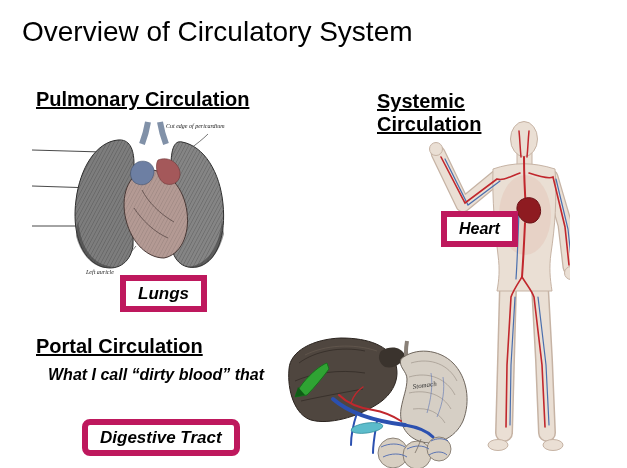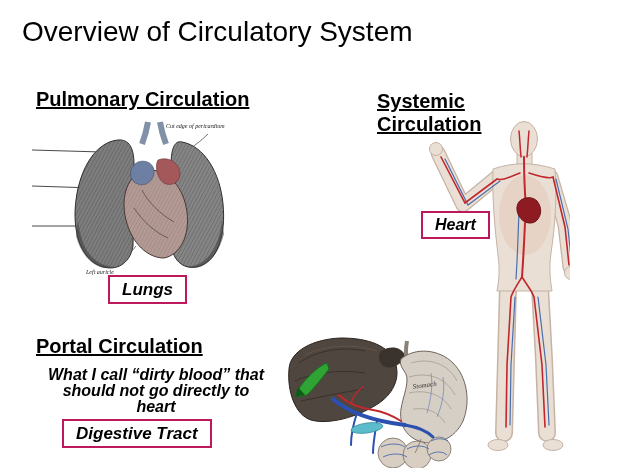--- a/index.html
+++ b/index.html
@@ -12,48 +12,48 @@
   .title { position: absolute; left: 22px; top: 16px; margin: 0; font-size: 28px; font-weight: 400; }
   .heading { position: absolute; margin: 0; font-size: 20px; font-weight: 700; text-decoration: underline; }
   .h-pulmonary { left: 36px; top: 88px; }
   .h-systemic  { left: 377px; top: 90px; }
   .h-portal    { left: 36px; top: 335px; }
   .note {
     position: absolute; left: 44px; top: 367px; width: 224px; text-align: center;
     font-style: italic; font-weight: 600; font-size: 16px; line-height: 16px;
   }
   .label-box {
-    position: absolute; z-index: 3; background: #ffffff; border: 2px solid #be185d;
+    position: absolute; z-index: 3; background: #ffffff; border: 6px solid #be185d;
     padding: 2px 12px; font-weight: 700; font-style: italic; font-size: 17px; line-height: 1.25;
     white-space: nowrap;
+    margin-left: 20px;
   }
-  .lb-lungs    { left: 108px; top: 275px; }
+  .lb-lungs    { left: 100px; top: 275px; }
   .lb-heart    { left: 421px; top: 211px; font-size: 16px; }
-  .lb-digestive{ left: 62px;  top: 419px; }
+  .lb-digestive{ left: 62px;  top: 419px; border-radius: 8px; }
   .figure { position: absolute; z-index: 1; }
   .fig-lungs     { left: 30px;  top: 116px; width: 225px; height: 164px; }
   .fig-body      { left: 405px; top: 115px; width: 220px; height: 345px; }
   .fig-digestive { left: 281px; top: 333px; width: 195px; height: 135px; }
   .figure svg { display: block; width: 100%; height: 100%; }
   .engraving-label { font-family: "Liberation Serif", "DejaVu Serif", serif; font-style: italic; }
 </style>
 </head>
 <body>
 
 <div class="slide">
 
   <h1 class="title">Overview of Circulatory System</h1>
 
   <h2 class="heading h-pulmonary">Pulmonary Circulation</h2>
   <h2 class="heading h-portal">Portal Circulation</h2>
   <h2 class="heading h-systemic">Systemic Circulation</h2>
 
   <div class="note">
     <div>What I call “dirty blood” that</div>
-    <div>should not go directly to heart</div>
   </div>
 
   <div class="figure fig-lungs">
     <svg viewBox="0 0 225 164">
       <defs>
         <pattern id="hatchLungs" width="3.2" height="3.2" patternUnits="userSpaceOnUse" patternTransform="rotate(28)">
           <line x1="0" y1="0" x2="0" y2="3.2" stroke="#1e1e1e" stroke-width="0.8" opacity="0.45"></line>
         </pattern>
       </defs>
       <g stroke="#1a1a1a" stroke-width="0.8">

